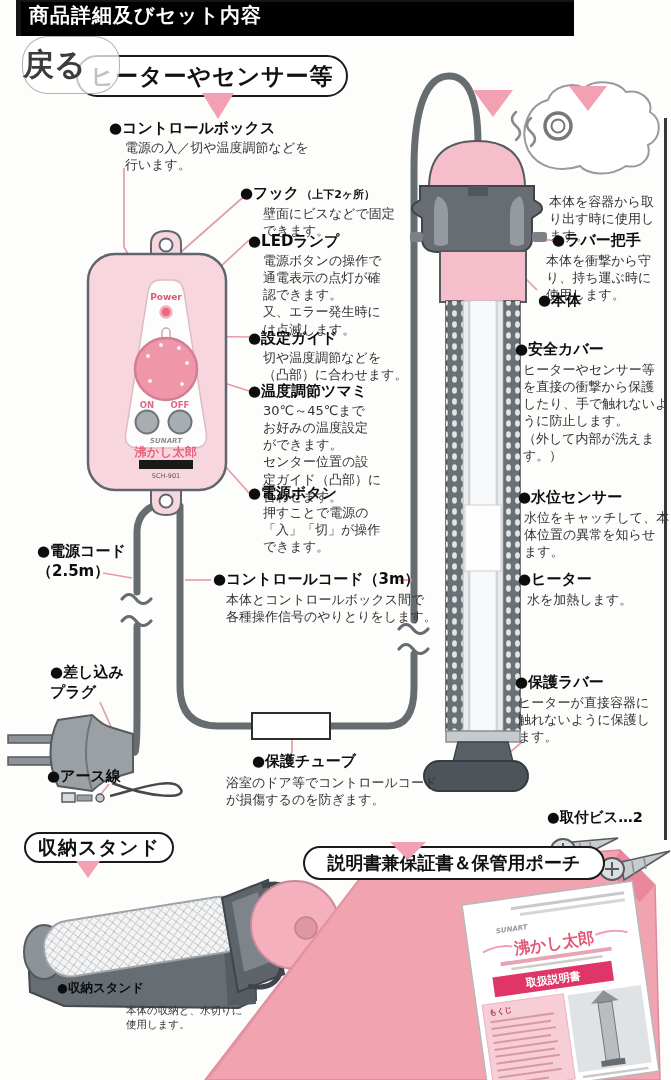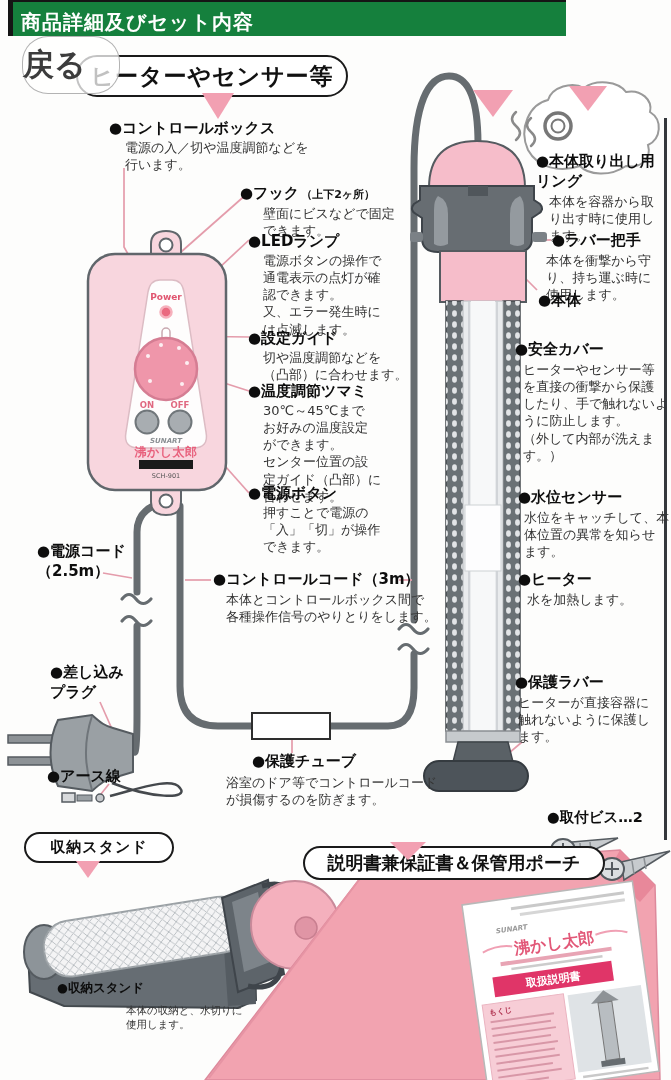--- a/index.html
+++ b/index.html
@@ -3,39 +3,39 @@
 <meta charset="utf-8">
 <style>
   html,body{margin:0;padding:0;background:#e9e9e9;}
   .page{
     position:relative;width:671px;height:1080px;margin:0 auto;
     background:#fdfdfc;overflow:hidden;
     font-family:"DejaVu Sans",sans-serif;color:#111;
   }
   .art{position:absolute;left:0;top:0;z-index:1;}
   .hdr{
-    position:absolute;left:8px;top:0;width:553px;height:34px;z-index:2;
-    background:#15803d;border-top:2px solid #151515;border-left:5px solid #151515;
-    display:flex;align-items:flex-end;
+    position:absolute;left:16px;top:0;width:553px;height:34px;z-index:2;
+    background:#000000;border-top:2px solid #151515;border-left:5px solid #151515;
+    display:flex;align-items:flex-start;
   }
   .hdr span{color:#fff;font-weight:bold;font-size:20px;letter-spacing:1px;padding-left:8px;}
   .backbtn{
     position:absolute;left:22px;top:36px;width:96px;height:56px;z-index:4;
     background:rgba(255,255,255,0.74);border:1.5px solid rgba(160,160,160,0.8);
     border-radius:26px;display:flex;align-items:center;
     font-size:31px;font-weight:bold;color:#3c3c3c;cursor:pointer;
   }
   .pill{
     position:absolute;z-index:2;background:#fff;border:2.5px solid #1a1a1a;
     border-radius:24px;display:flex;align-items:center;justify-content:center;
     font-weight:bold;color:#111;
   }
   .pill.p-cb{left:76px;top:55px;width:268px;height:38px;font-size:23px;letter-spacing:1px;}
   .pill.p-bd{left:414px;top:52px;width:206px;height:40px;font-size:26px;letter-spacing:6px;}
-  .pill.p-st{left:24px;top:832px;width:146px;height:27px;font-size:15px;letter-spacing:1px;}
+  .pill.p-st{left:24px;top:832px;width:146px;height:27px;font-size:19px;letter-spacing:1px;}
   .pill.p-mn{left:303px;top:810px;width:298px;height:30px;font-size:18px;margin-top:36px;}
   .tri{position:absolute;width:0;height:0;z-index:2;}
   .tri.t1{left:202px;top:93px;border-left:16px solid transparent;border-right:16px solid transparent;border-top:26px solid #f2a0b2;}
   .tri.t2{left:473px;top:90px;border-left:20px solid transparent;border-right:20px solid transparent;border-top:27px solid #f2a0b2;}
   .tri.t3{left:569px;top:86px;border-left:19px solid transparent;border-right:19px solid transparent;border-top:25px solid #f2a0b2;}
   .tri.t4{left:76px;top:861px;border-left:12px solid transparent;border-right:12px solid transparent;border-top:17px solid #f2a0b2;}
   .tri.t5{left:390px;top:842px;border-left:18px solid transparent;border-right:18px solid transparent;border-top:18px solid #f2a0b2;}
   .txt{position:absolute;z-index:3;white-space:pre-line;}
   .b15{font-size:15px;font-weight:bold;color:#0d0d0d;line-height:1.35;}
   .r13{font-size:13px;color:#333;line-height:1.32;}
@@ -315,22 +315,20 @@
 各種操作信号のやりとりをします。</div>
 
   <div class="txt b15" style="left:50px;top:662px">●差し込み
 プラグ</div>
   <div class="txt b15" style="left:47px;top:766px">●アース線</div>
 
   <div class="txt b15" style="left:252px;top:751px">●保護チューブ</div>
   <div class="txt r13" style="left:226px;top:774px">浴室のドア等でコントロールコード
 が損傷するのを防ぎます。</div>
 
-  <div class="txt b15" style="left:536px;top:151px">●本体取り出し用
-リング</div>
   <div class="txt r13" style="left:549px;top:193px">本体を容器から取
 り出す時に使用し
 ます。</div>
 
   <div class="txt b15" style="left:552px;top:230px">●ラバー把手</div>
   <div class="txt r13" style="left:546px;top:252px">本体を衝撃から守
 り、持ち運ぶ時に
 使用します。</div>
 
   <div class="txt b15" style="left:538px;top:290px">●本体</div>

